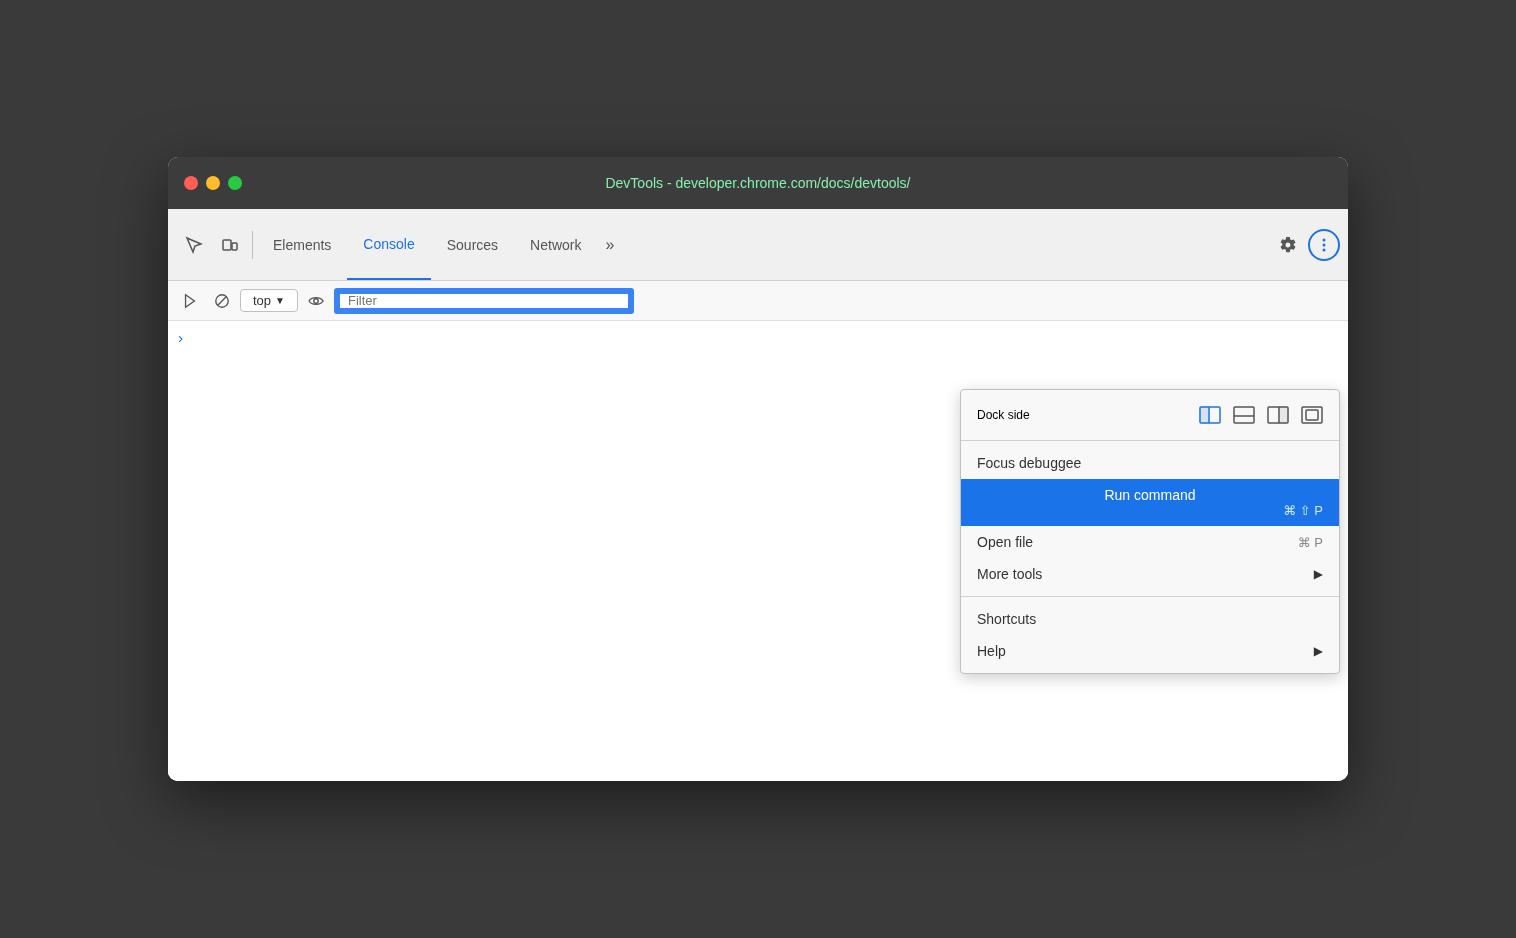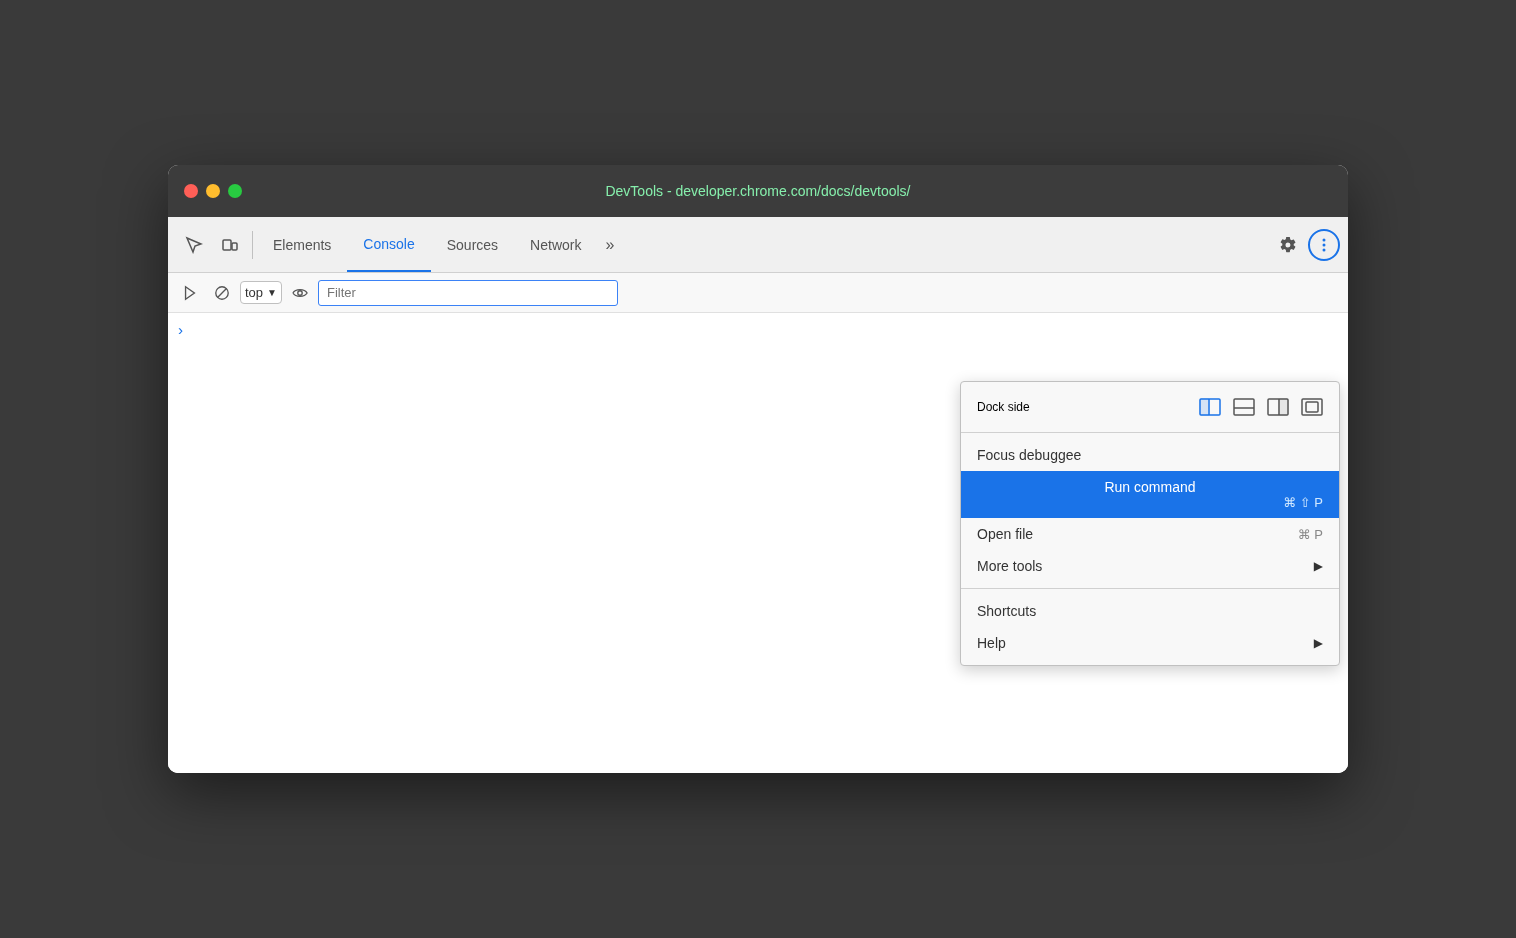--- a/index.html
+++ b/index.html
@@ -48,21 +48,21 @@
       font-weight: 500;
     }
     .devtools-panel {
       background: #ffffff;
     }
     .tabs-bar {
       display: flex;
       align-items: center;
       background: #f0f0f0;
       border-bottom: 1px solid #d0d0d0;
-      height: 56px;
+      height: 72px;
       padding: 0 8px;
       position: relative;
     }
     .tab-icon-btn {
       display: flex;
       align-items: center;
       justify-content: center;
       width: 36px;
       height: 36px;
       border-radius: 4px;
@@ -139,33 +139,33 @@
       width: 28px;
       height: 28px;
       border-radius: 4px;
       cursor: pointer;
       color: #555;
     }
     .top-dropdown {
       display: flex;
       align-items: center;
       gap: 4px;
-      padding: 3px 4px;
+      padding: 3px 12px;
       border: 1px solid #c0c0c0;
       border-radius: 4px;
       cursor: pointer;
       font-size: 13px;
       color: #333;
       background: white;
     }
     .filter-input {
       flex: 1;
       max-width: 300px;
       height: 26px;
-      border: 1px solid #3b82f6;
+      border: 6px solid #3b82f6;
       border-radius: 3px;
       padding: 0 8px;
       font-size: 13px;
       background: white;
       outline: none;
     }
     .console-content {
       background: white;
       height: 460px;
       padding: 8px;

